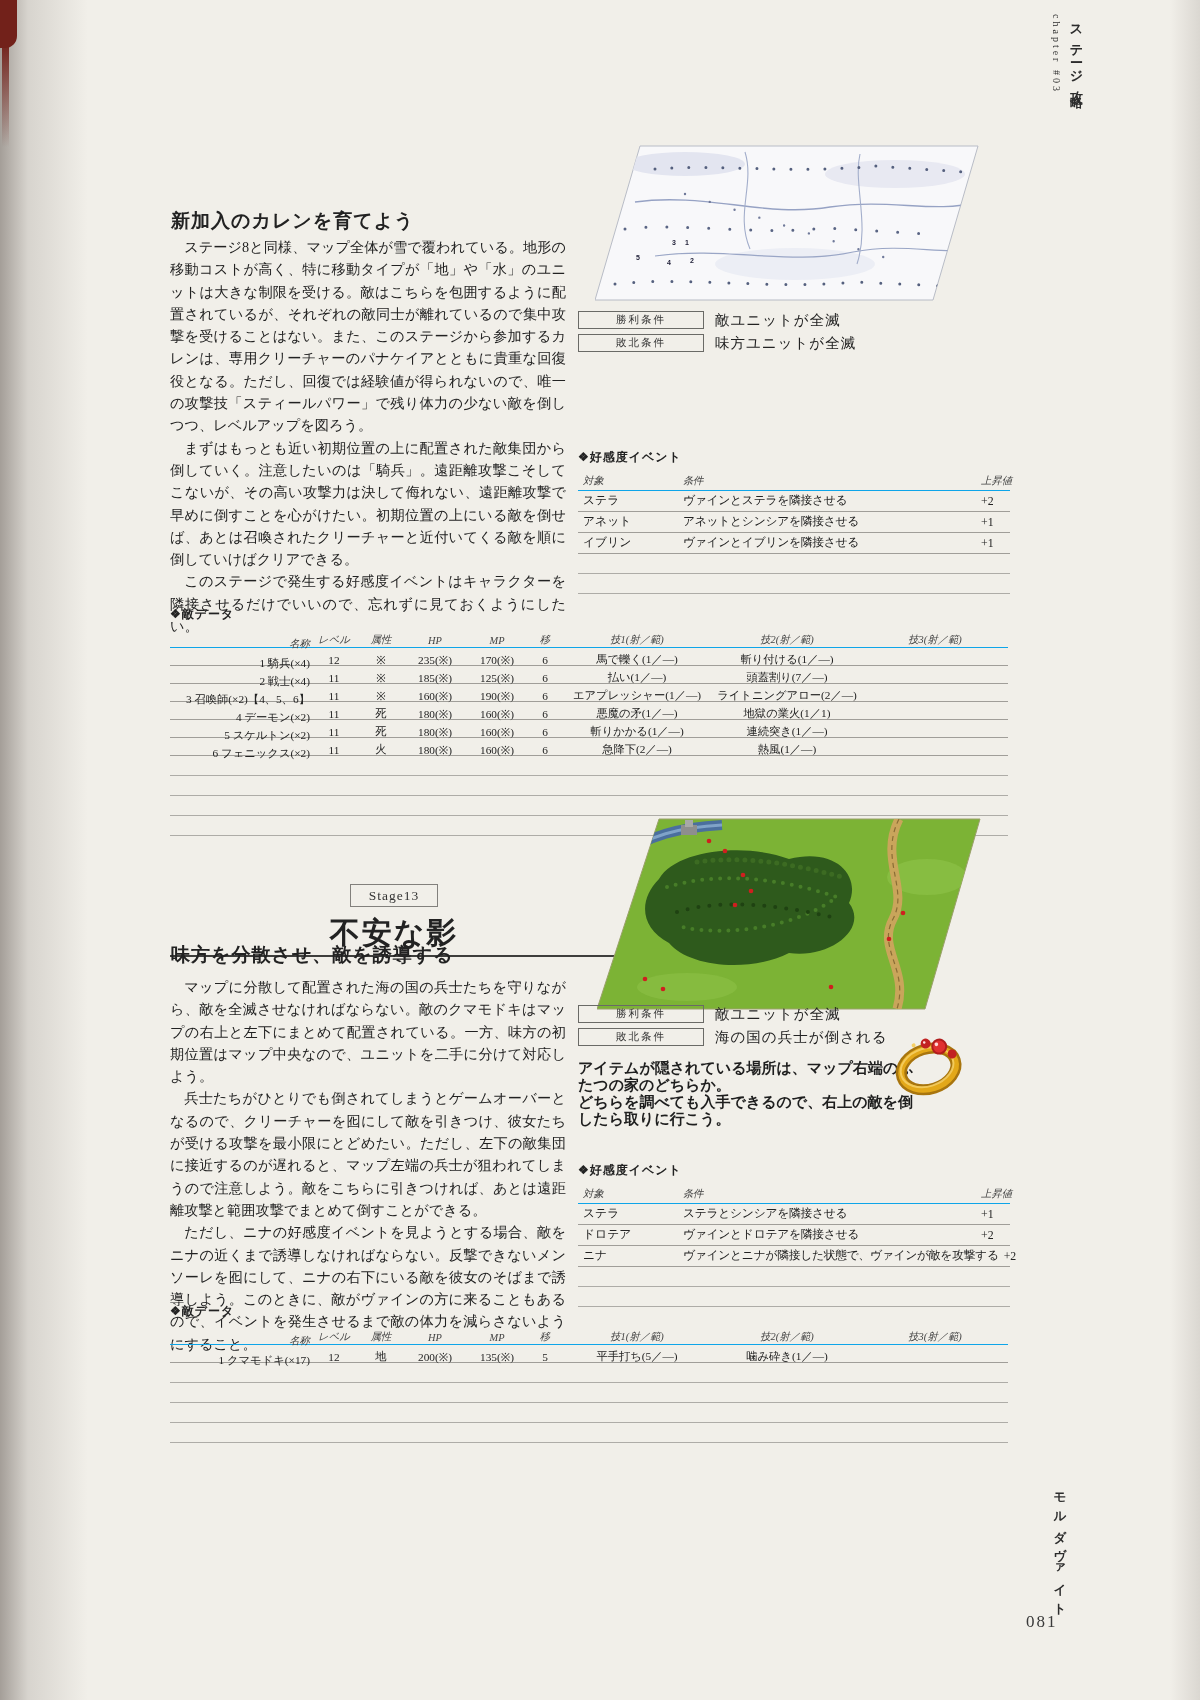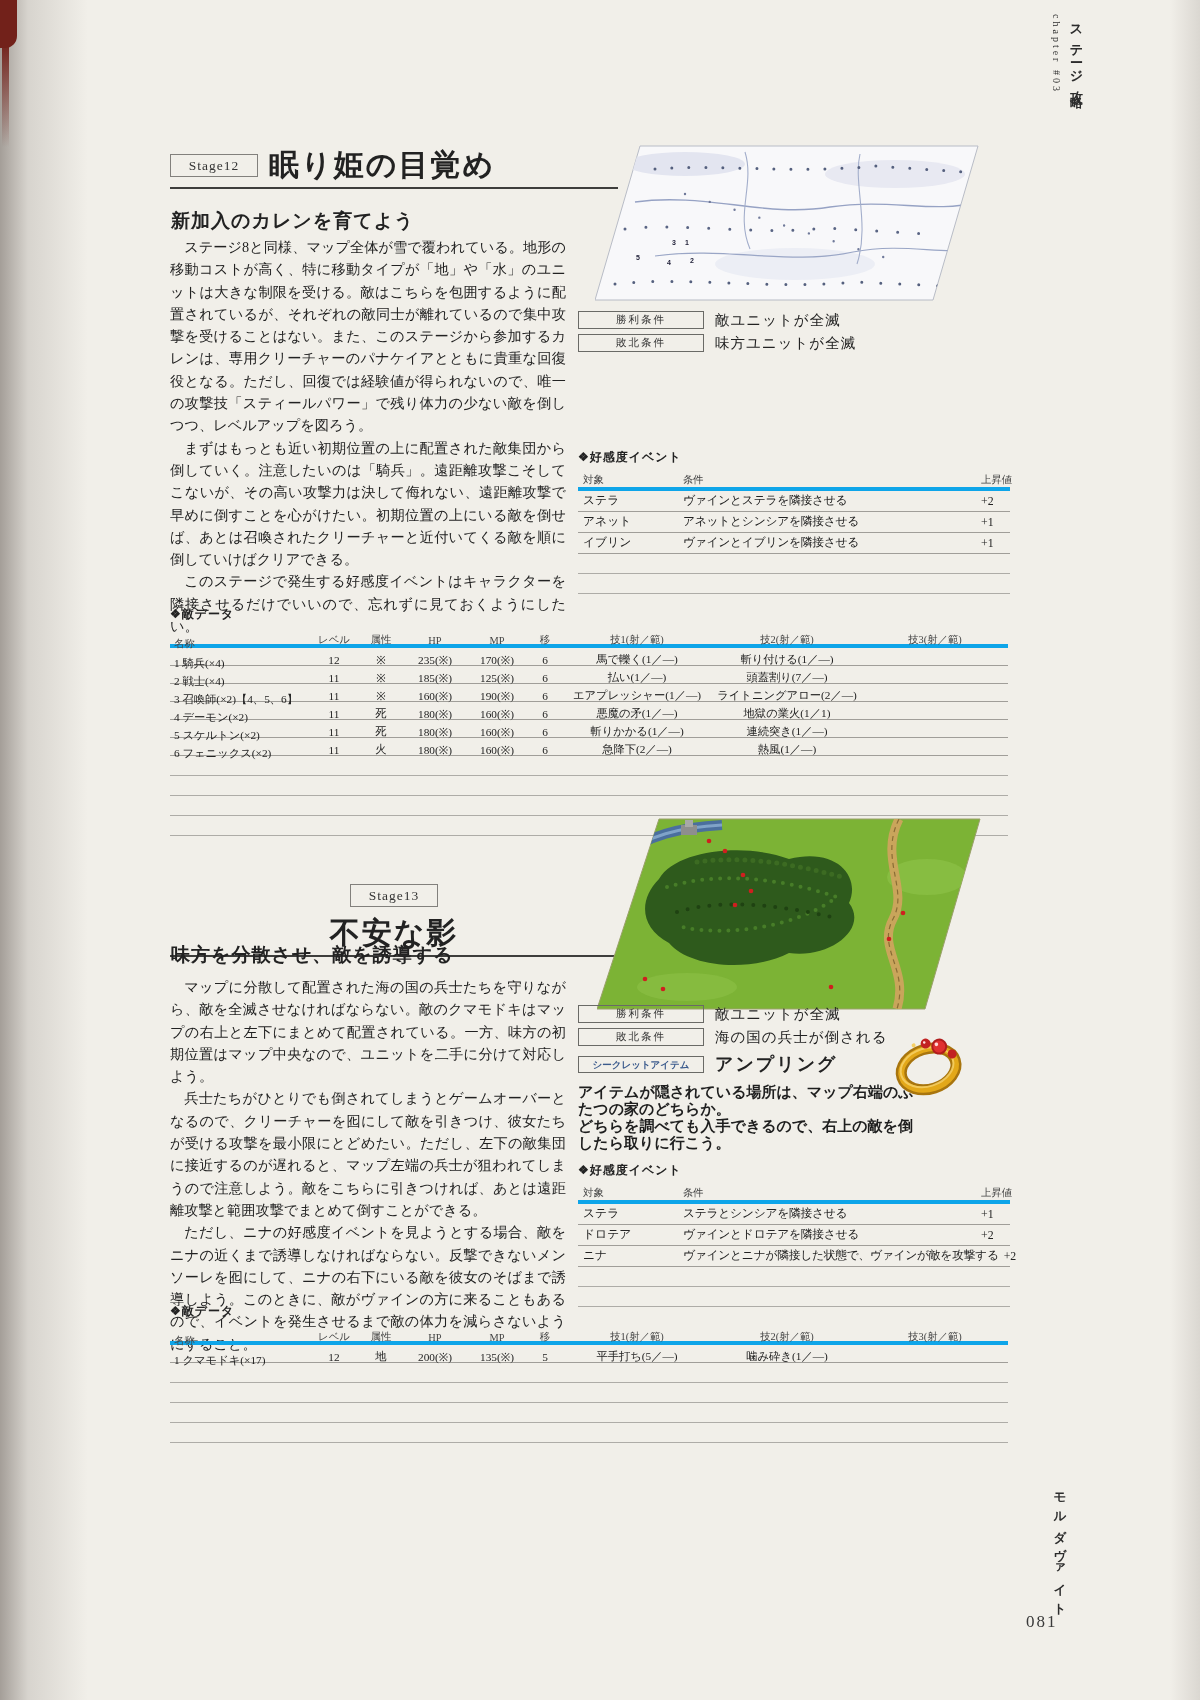--- a/index.html
+++ b/index.html
@@ -60,43 +60,39 @@
   .enemytbl{position:absolute;left:170px;width:838px;}
   .enemy12{top:606px;} .enemy13{top:1303px;}
   .trow{box-sizing:border-box;}
   .tbl-aff .trow{display:grid;grid-template-columns:100px 1fr 34px;align-items:center;height:21px;
     border-bottom:1px solid #a09e99;}
   .tbl-aff .tcell{font-size:11.8px;padding-left:5px;white-space:nowrap;}
   .tbl-aff .tcell:nth-child(2){letter-spacing:-0.3px;}
   .tbl-enemy .trow{display:grid;grid-template-columns:140px 48px 46px 62px 62px 34px 150px 150px 1fr;
     align-items:center;height:18px;border-bottom:1px solid #a09e99;}
   .tbl-enemy .tcell{font-size:11.3px;text-align:center;white-space:nowrap;}
-  .tbl-enemy .tcell:first-child{text-align:left;padding-left:4px;margin-top:8px;}
-  .thead .trow{height:19px;border-bottom:4px solid #0ea5e9;}
+  .tbl-enemy .tcell:first-child{text-align:right;padding-left:4px;margin-top:8px;}
+  .thead .trow{height:19px;border-bottom:1px solid #0ea5e9;font-style:italic;}
   .thead .tcell{font-size:10.4px;color:#444;font-weight:normal;}
   .rline{height:19px;border-bottom:1px solid #aeaca7;}
 </style>
 </head>
 <body>
 
 <div id="page">
   <div class="edge-left"></div>
   <div class="edge-right"></div>
   <div class="corner-red"></div>
   <div class="corner-red-strip"></div>
 
   <div class="vtext v-chapter">chapter #03</div>
   <div class="vtext v-section">ステージ攻略</div>
   <div class="vtext v-game">モルダヴァイト</div>
   <div class="pagenum">081</div>
 
-  <div class="stage-header s12h">
-    <span class="stage-tag">Stage12</span>
-    <h1 class="stage-title">眠り姫の目覚め</h1>
-  </div>
   <h2 class="sub s12sub">新加入のカレンを育てよう</h2>
   <div class="bodytext s12body">
     <p>ステージ8と同様、マップ全体が雪で覆われている。地形の移動コストが高く、特に移動タイプが「地」や「水」のユニットは大きな制限を受ける。敵はこちらを包囲するように配置されているが、それぞれの敵同士が離れているので集中攻撃を受けることはない。また、このステージから参加するカレンは、専用クリーチャーのパナケイアとともに貴重な回復役となる。ただし、回復では経験値が得られないので、唯一の攻撃技「スティールパワー」で残り体力の少ない敵を倒しつつ、レベルアップを図ろう。</p>
     <p>まずはもっとも近い初期位置の上に配置された敵集団から倒していく。注意したいのは「騎兵」。遠距離攻撃こそしてこないが、その高い攻撃力は決して侮れない、遠距離攻撃で早めに倒すことを心がけたい。初期位置の上にいる敵を倒せば、あとは召喚されたクリーチャーと近付いてくる敵を順に倒していけばクリアできる。</p>
     <p>このステージで発生する好感度イベントはキャラクターを隣接させるだけでいいので、忘れずに見ておくようにしたい。</p>
   </div>
 
   <div class="map map12">
     <svg width="385" height="158" viewBox="0 0 385 158">
       <defs>
@@ -310,24 +306,20 @@
       <span class="cond-label">勝利条件</span>
       <span class="cond-value">敵ユニットが全滅</span>
     </div>
     <div class="cond-row">
       <span class="cond-label">敗北条件</span>
       <span class="cond-value">海の国の兵士が倒される</span>
     </div>
   </div>
 
   <div class="secret">
-    <div class="secret-head">
-      <span class="secret-label">シークレットアイテム</span>
-      <span class="secret-name">アンプリング</span>
-    </div>
     <div class="secret-desc">
       <div>アイテムが隠されている場所は、マップ右端のふたつの家のどちらか。</div>
       <div>どちらを調べても入手できるので、右上の敵を倒したら取りに行こう。</div>
     </div>
   </div>
 
   <div class="ring">
     <svg width="86" height="74" viewBox="0 0 86 74">
       <g transform="rotate(-18 43 37)">
         <ellipse cx="43" cy="39" rx="28" ry="20" fill="none" stroke="#a8750e" stroke-width="11"></ellipse>

